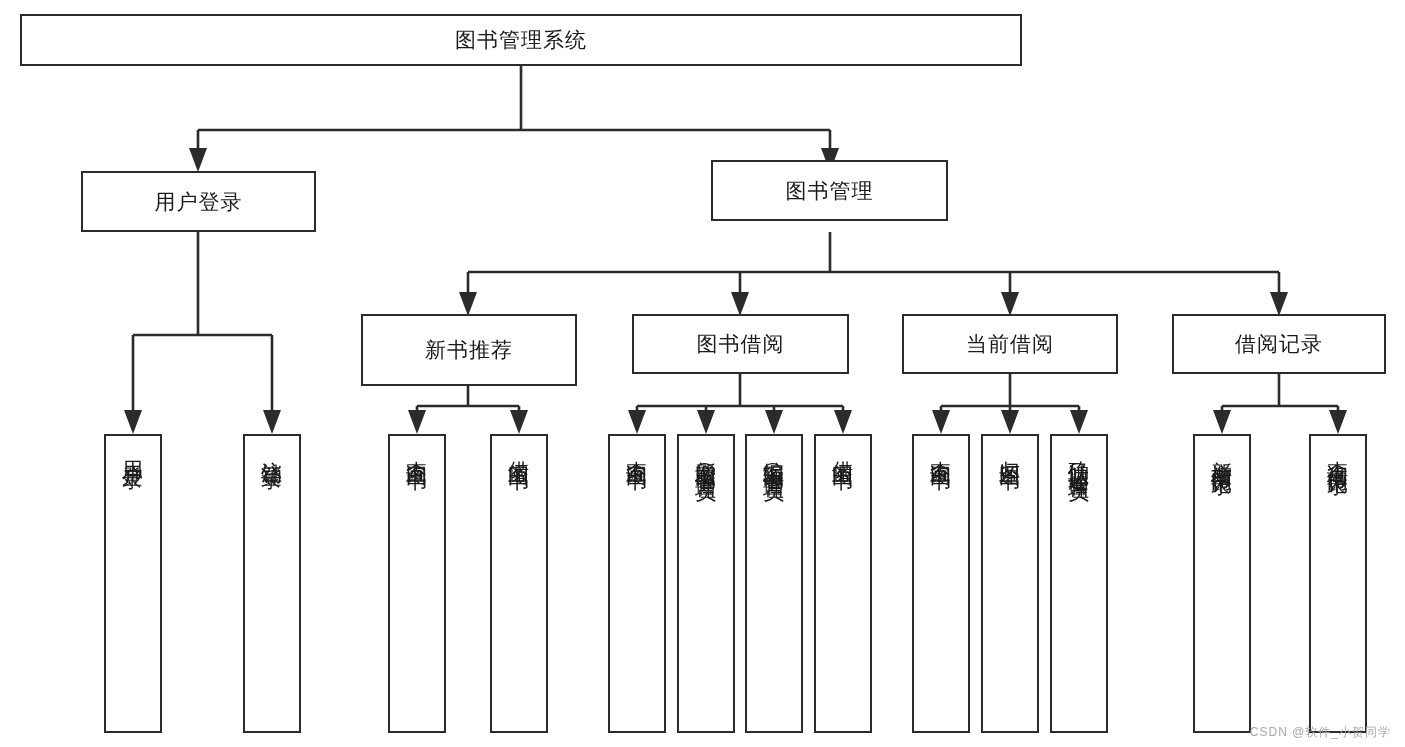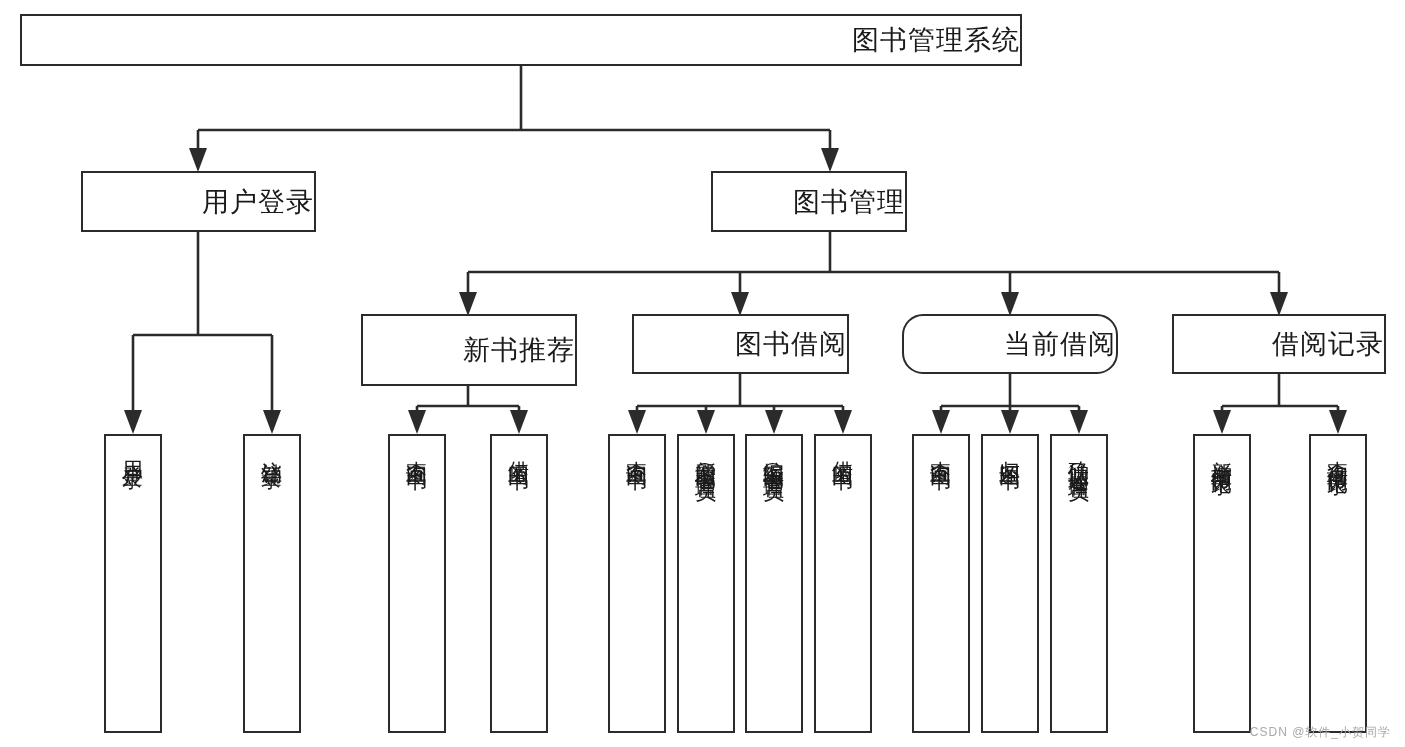--- a/index.html
+++ b/index.html
@@ -29,23 +29,22 @@
     position: absolute;
     box-sizing: border-box;
     border: 2px solid #2b2b2b;
     background: #ffffff;
     display: flex;
     align-items: center;
     justify-content: center;
     color: #1a1a1a;
   }
   .node.h {
-    font-size: 27px;
+    font-size: 21px;
     letter-spacing: 1px;
-    justify-content: flex-end;
   }
   .node.v {
     font-size: 21px;
     align-items: flex-start;
     padding-top: 8px;
   }
   .node.v .vtxt {
     writing-mode: vertical-rl;
     text-orientation: upright;
     letter-spacing: 3px;
@@ -141,31 +140,31 @@
     </g>
   </svg>
 
   <div class="node h" style="left:20px; top:14px; width:1002px; height:52px;">
     <span>图书管理系统</span>
   </div>
 
   <div class="node h" style="left:81px; top:171px; width:235px; height:61px;">
     <span>用户登录</span>
   </div>
-  <div class="node h" style="left:711px; top:171px; width:196px; height:61px;">
+  <div class="node h" style="left:711px; top:160px; width:237px; height:61px;">
     <span>图书管理</span>
   </div>
 
   <div class="node h" style="left:361px; top:314px; width:216px; height:72px;">
     <span>新书推荐</span>
   </div>
   <div class="node h" style="left:632px; top:314px; width:217px; height:60px;">
     <span>图书借阅</span>
   </div>
-  <div class="node h" style="left:902px; top:314px; width:216px; height:60px;border-radius:21px;">
+  <div class="node h" style="left:902px; top:314px; width:216px; height:60px;">
     <span>当前借阅</span>
   </div>
   <div class="node h" style="left:1172px; top:314px; width:214px; height:60px;font-family:Liberation Mono, monospace;">
     <span>借阅记录</span>
   </div>
 
   <div class="node v" style="left:104px; top:434px; width:58px; height:299px;">
     <span class="vtxt">用户登录</span>
   </div>
   <div class="node v" style="left:243px; top:434px; width:58px; height:299px;">

